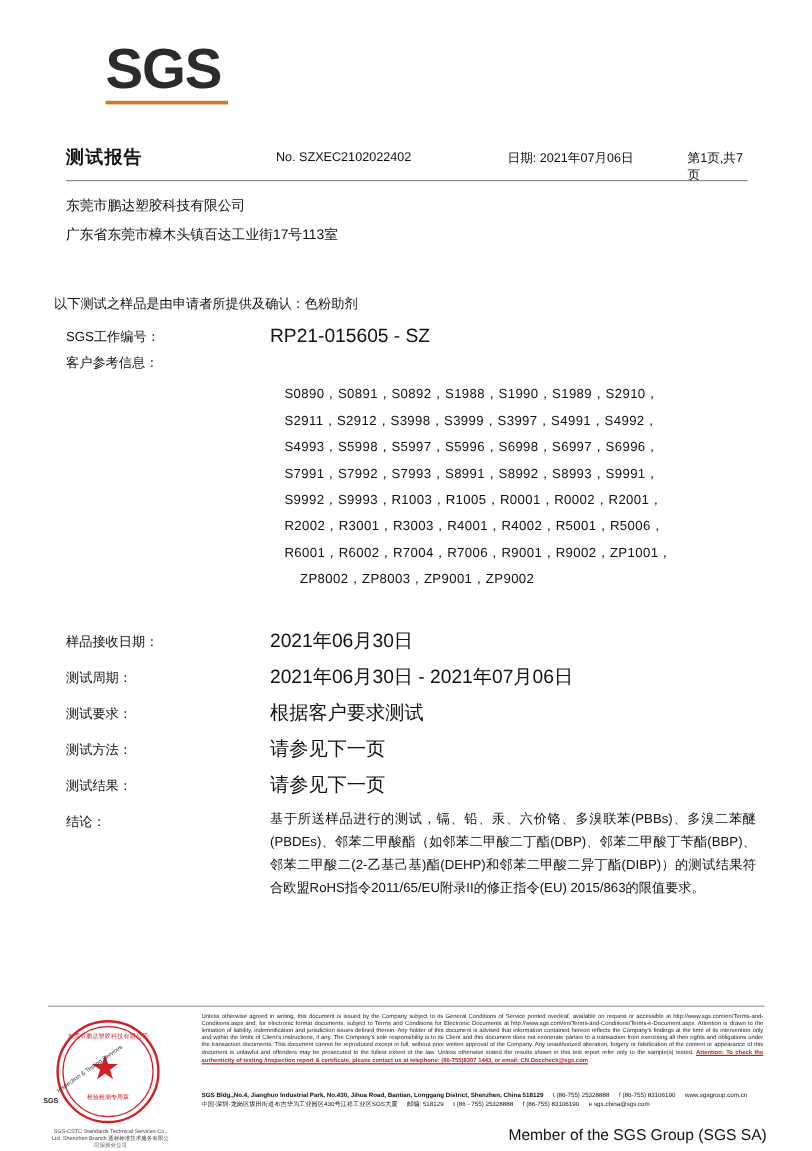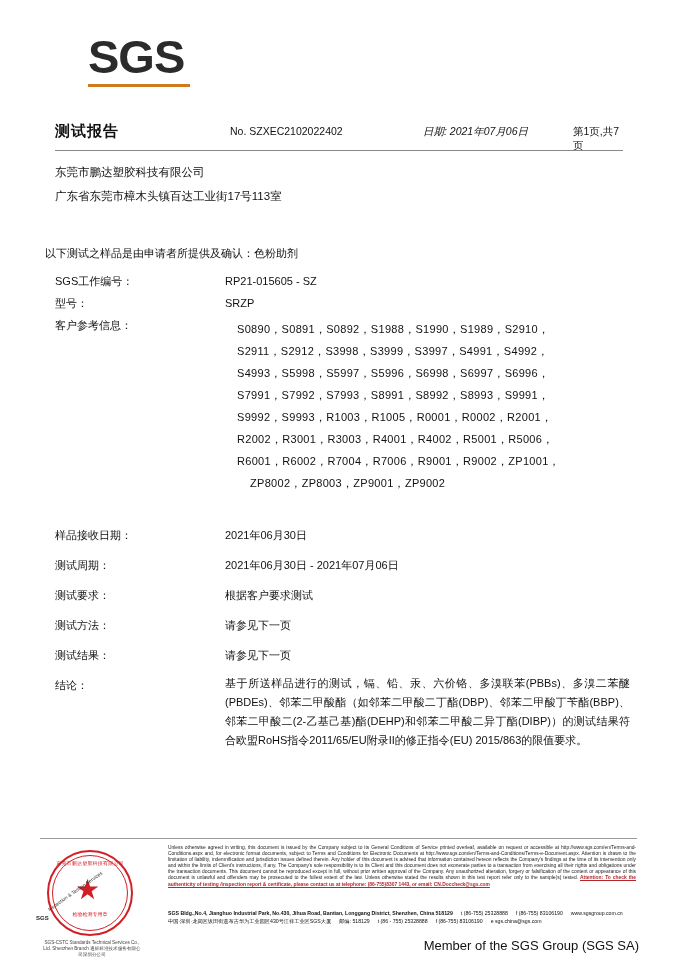--- a/index.html
+++ b/index.html
@@ -70,21 +70,20 @@
     top: 3px;
     font-size: 10.5px;
     color: #111;
   }
   .doc-date {
     position: absolute;
     left: 368px;
     top: 3px;
     font-size: 10.5px;
     color: #111;
-    font-style: italic;
   }
   .doc-page {
     position: absolute;
     left: 518px;
     top: 3px;
     font-size: 10.5px;
     color: #111;
   }
   .hr-main {
     position: absolute;
@@ -128,21 +127,21 @@
   }
   .field-label {
     width: 170px;
     flex: 0 0 170px;
     font-size: 11px;
     color: #111;
     line-height: 22px;
   }
   .field-value {
     flex: 1;
-    font-size: 11px;
+    font-size: 16px;
     color: #111;
     line-height: 22px;
   }
   .ref-list {
     position: absolute;
     left: 225px;
     top: 318px;
     width: 400px;
     margin-left: 12px;
   }
@@ -328,24 +327,20 @@
     <div>东莞市鹏达塑胶科技有限公司</div>
     <div>广东省东莞市樟木头镇百达工业街17号113室</div>
   </div>
 
   <div class="intro">以下测试之样品是由申请者所提供及确认：色粉助剂</div>
 
   <div class="fields">
     <div class="field-row">
       <div class="field-label">SGS工作编号：</div>
       <div class="field-value">RP21-015605 - SZ</div>
-    </div>
-    <div class="field-row">
-      <div class="field-label">型号：</div>
-      <div class="field-value">SRZP</div>
     </div>
     <div class="field-row">
       <div class="field-label">客户参考信息：</div>
       <div class="field-value"></div>
     </div>
   </div>
 
   <div class="ref-list">
     <div class="ref-line">S0890，S0891，S0892，S1988，S1990，S1989，S2910，</div>
     <div class="ref-line">S2911，S2912，S3998，S3999，S3997，S4991，S4992，</div>

